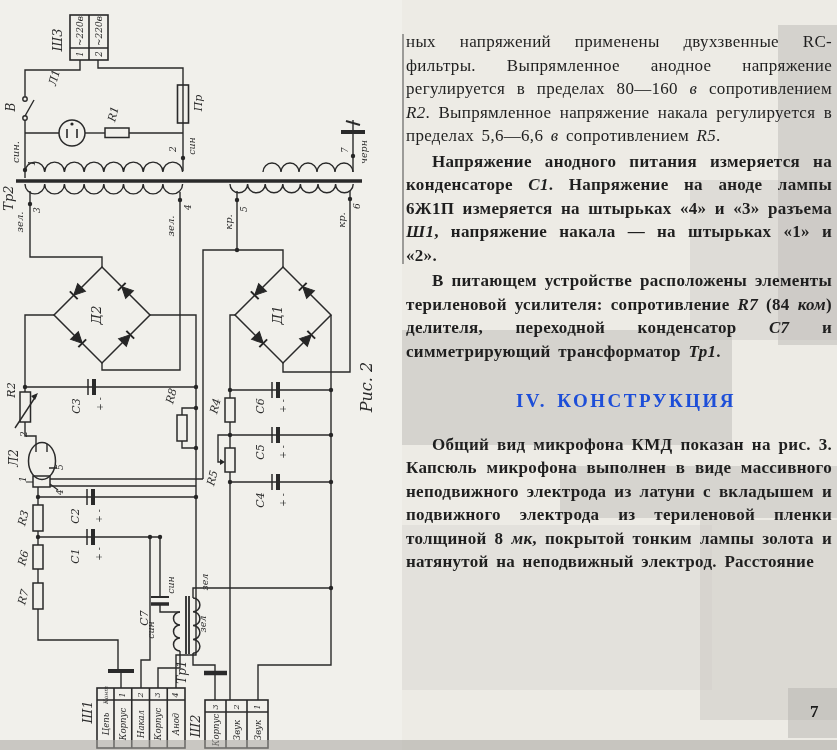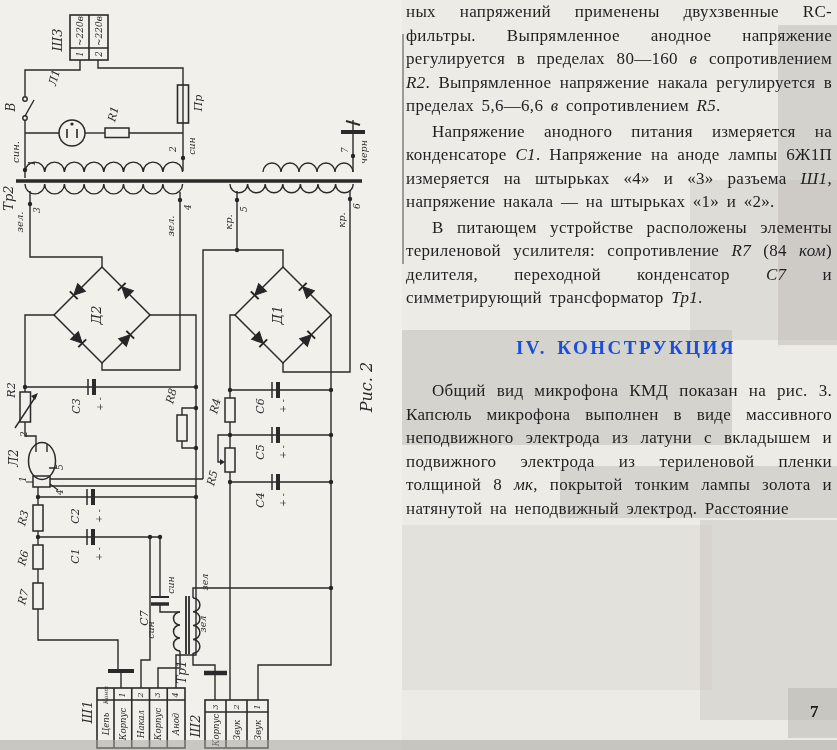--- a/index.html
+++ b/index.html
@@ -5,23 +5,23 @@
   html,body{margin:0;padding:0;}
   body{width:837px;height:750px;overflow:hidden;background:#e7e5df;
        font-family:"Liberation Serif",serif;}
   .page{position:relative;width:837px;height:750px;background:#edebe5;}
   .patch{position:absolute;z-index:0;pointer-events:none;}
   .schempaper{position:absolute;left:0;top:0;width:402px;height:750px;background:#f1f0eb;z-index:0;}
   svg.schem{position:absolute;left:0;top:0;z-index:1;}
   .colrule{position:absolute;left:402px;top:34px;width:1.5px;height:230px;background:rgba(90,90,90,.55);z-index:1;}
   .textcol{position:absolute;left:406px;top:0;width:426px;z-index:2;
      font-size:17px;line-height:23.5px;text-align:justify;color:#1f1f1f;
-     word-spacing:3px;letter-spacing:.3px;}
+     word-spacing:3px;letter-spacing:.3px;padding-top:30px;}
   .textcol p{margin:0 0 2px 0;}
-  .textcol p.ind{text-indent:26px;}
+  .textcol p.ind{text-indent:26px;font-weight:bold;}
   .textcol h2{font-size:19px;font-weight:bold;letter-spacing:2.5px;color:#1d4ed8;
      text-align:center;margin:26px 0 20px 14px;}
   .pagenum{position:absolute;left:810px;top:702px;z-index:3;font-weight:bold;
      font-size:17px;color:#1a1a1a;}
   .botband{position:absolute;left:0;top:740px;width:837px;height:10px;
      background:rgba(168,166,160,.55);z-index:3;}
   text{fill:#2b2b2b;font-family:"DejaVu Serif",serif;font-style:italic;}
 </style>
 </head>
 <body>

